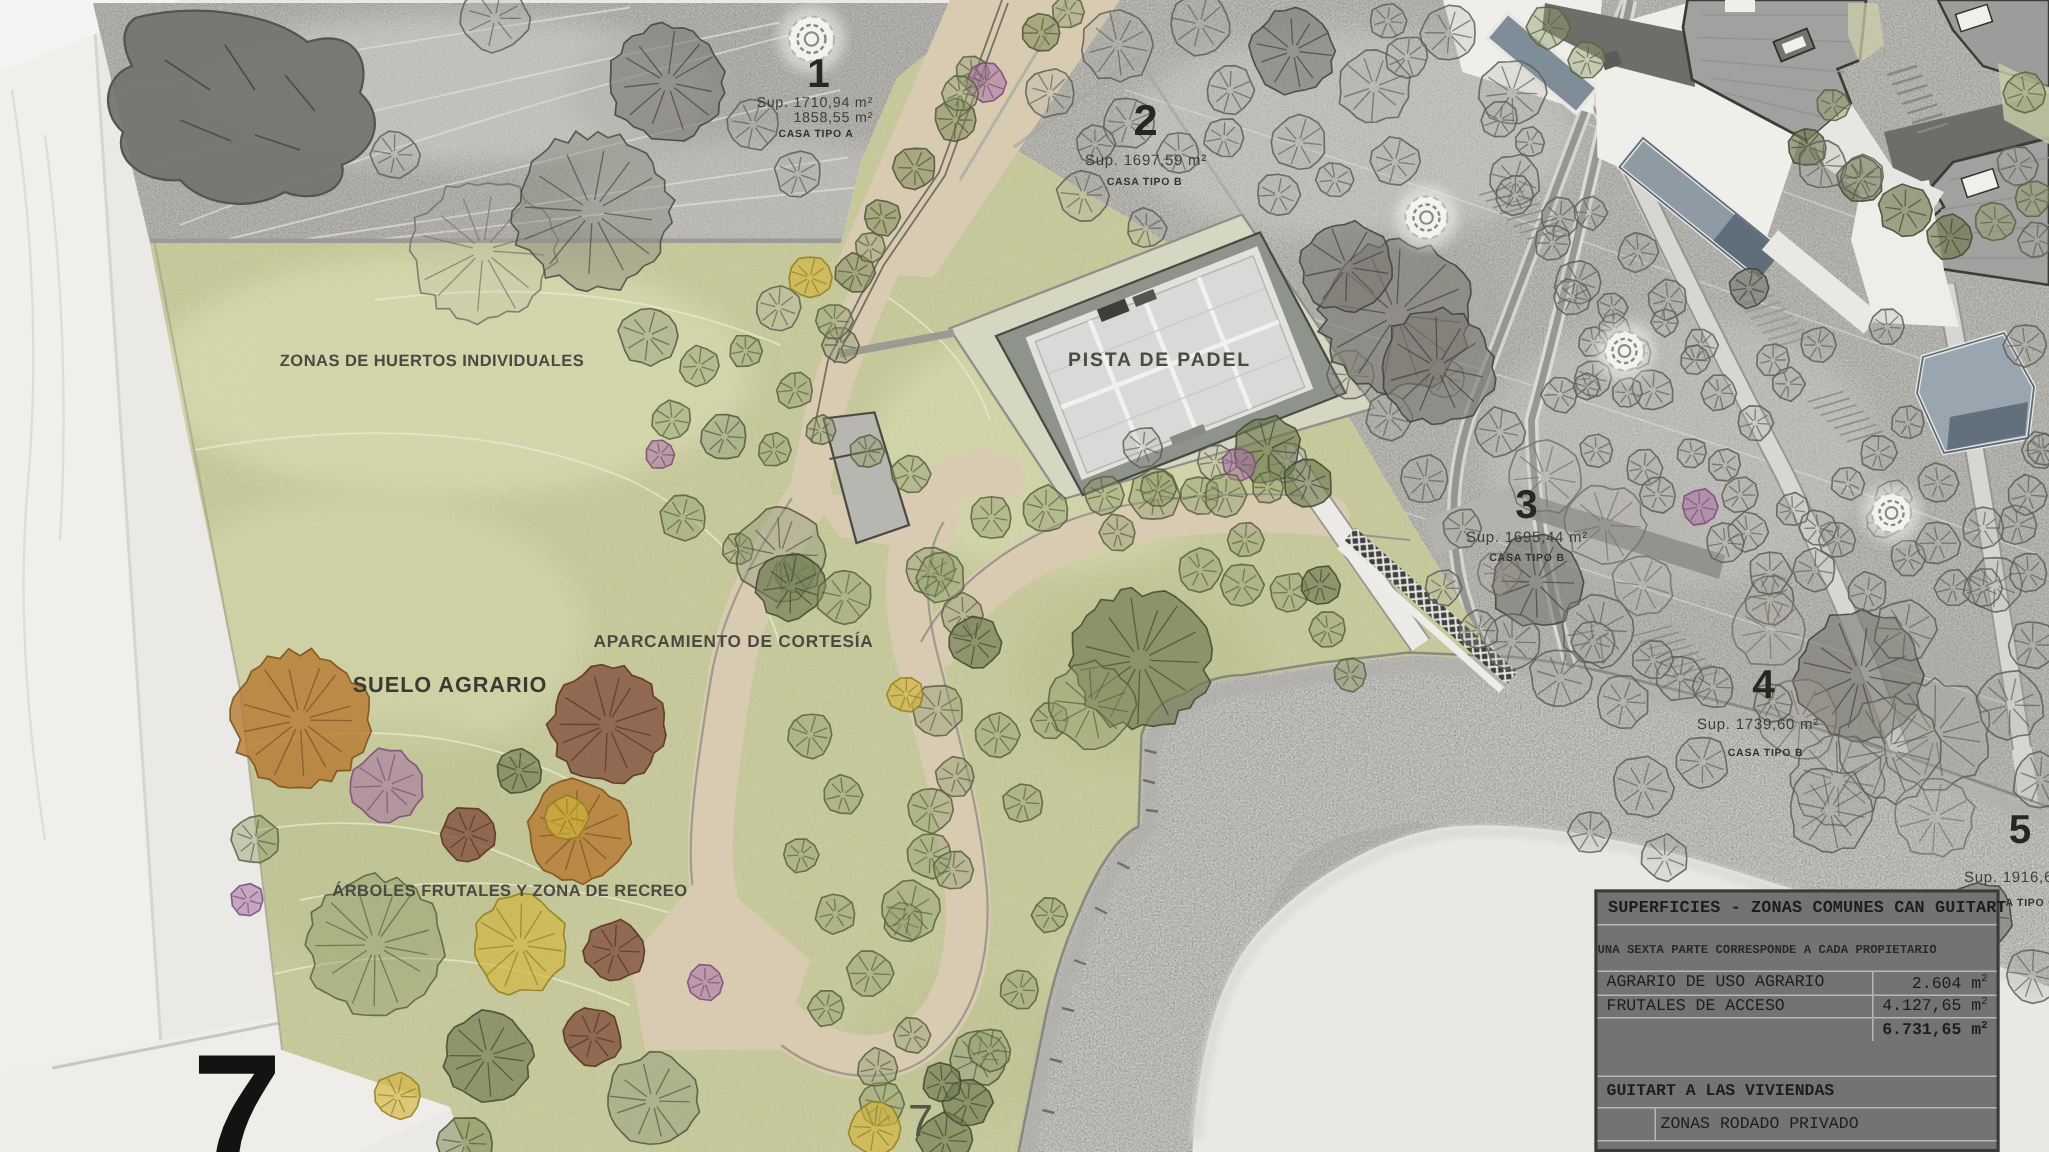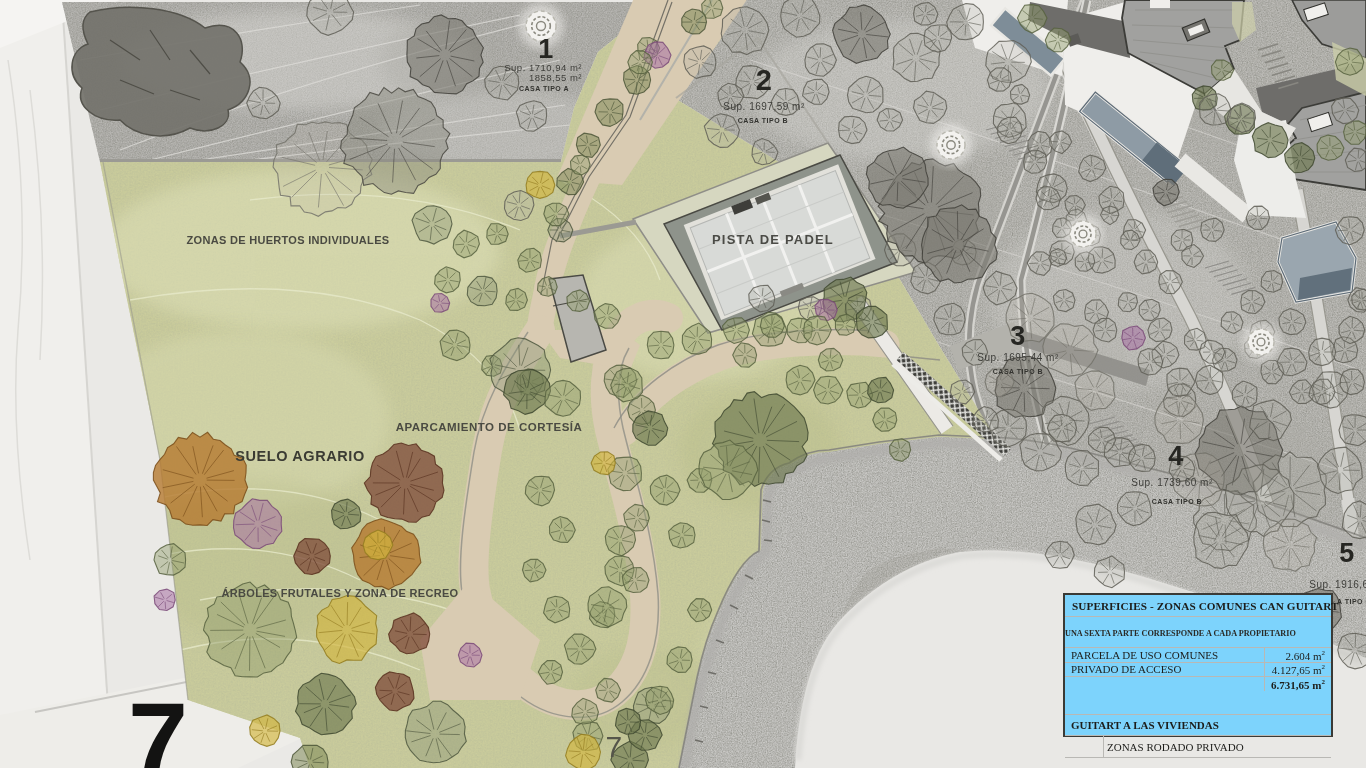--- a/index.html
+++ b/index.html
@@ -1,16 +1,16 @@
 <!DOCTYPE html>
 <html><head><meta charset="utf-8"><title>Plan</title>
 <style>
 html,body{margin:0;padding:0;background:#eae9e6;overflow:hidden;}
 #wrap{position:relative;width:1366px;height:768px;overflow:hidden;font-family:"Liberation Sans",sans-serif;}
-#legend{position:absolute;left:1063px;top:593px;width:270px;height:144px;background:#7dd3fc;border:2px solid #3a3a36;box-sizing:border-box;font-family:Liberation Serif, serif;color:#1d1d1a;}
+#legend{position:absolute;left:1063px;top:593px;width:270px;height:175px;background:#737373;border:2px solid #3a3a36;box-sizing:border-box;font-family:Liberation Mono, monospace;color:#1d1d1a;}
 #legend .title{font-size:11.2px;font-weight:bold;letter-spacing:0.1px;padding:5px 6px 4px 7px;border-bottom:1px solid #b9b8b4;white-space:nowrap;}
 #legend .subtitle{font-size:8.2px;font-weight:bold;text-align:left;padding:12px 0 9px 0;color:#2a2a26;}
 #legend table{border-collapse:collapse;width:100%;font-size:11px;}
 #legend td{border-top:1px solid #b9b8b4;padding:0.5px 6px;height:12.5px;white-space:nowrap;}
 #legend td.v{text-align:right;border-left:1px solid #b9b8b4;width:54px;}
 #legend .tot{font-weight:bold;}
 #legend .anexos{font-size:11px;font-weight:bold;border-top:1px solid #b9b8b4;border-bottom:1px solid #b9b8b4;padding:4px 6px;margin-top:23px;}
 #legend .sub{font-size:11px;padding:5px 0 4px 42px;border-bottom:1px solid #b9b8b4;position:relative;}
 #legend .sub:before{content:"";position:absolute;left:38px;top:0;bottom:0;border-left:1px solid #b9b8b4;}
 sup{font-size:7px;}
@@ -1606,25 +1606,25 @@
 
 <div id="legend">
 
  <div class="title">SUPERFICIES - ZONAS COMUNES CAN GUITART</div>
 
  <div class="subtitle">UNA SEXTA PARTE CORRESPONDE A CADA PROPIETARIO</div>
 
  <table>
   <tbody>
           <tr>
-            <td>PARCELA DE USO COMUNES</td>
+            <td>AGRARIO DE USO AGRARIO</td>
             <td class="v">2.604 m<sup>2</sup></td>
           </tr>
   <tr>
-            <td>PRIVADO DE ACCESO</td>
+            <td>FRUTALES DE ACCESO</td>
             <td class="v">4.127,65 m<sup>2</sup></td>
           </tr>
   <tr>
             <td></td>
             <td class="v tot">6.731,65 m<sup>2</sup></td>
           </tr>
  </tbody>
       </table>
 
  <div class="anexos">GUITART A LAS VIVIENDAS</div>

